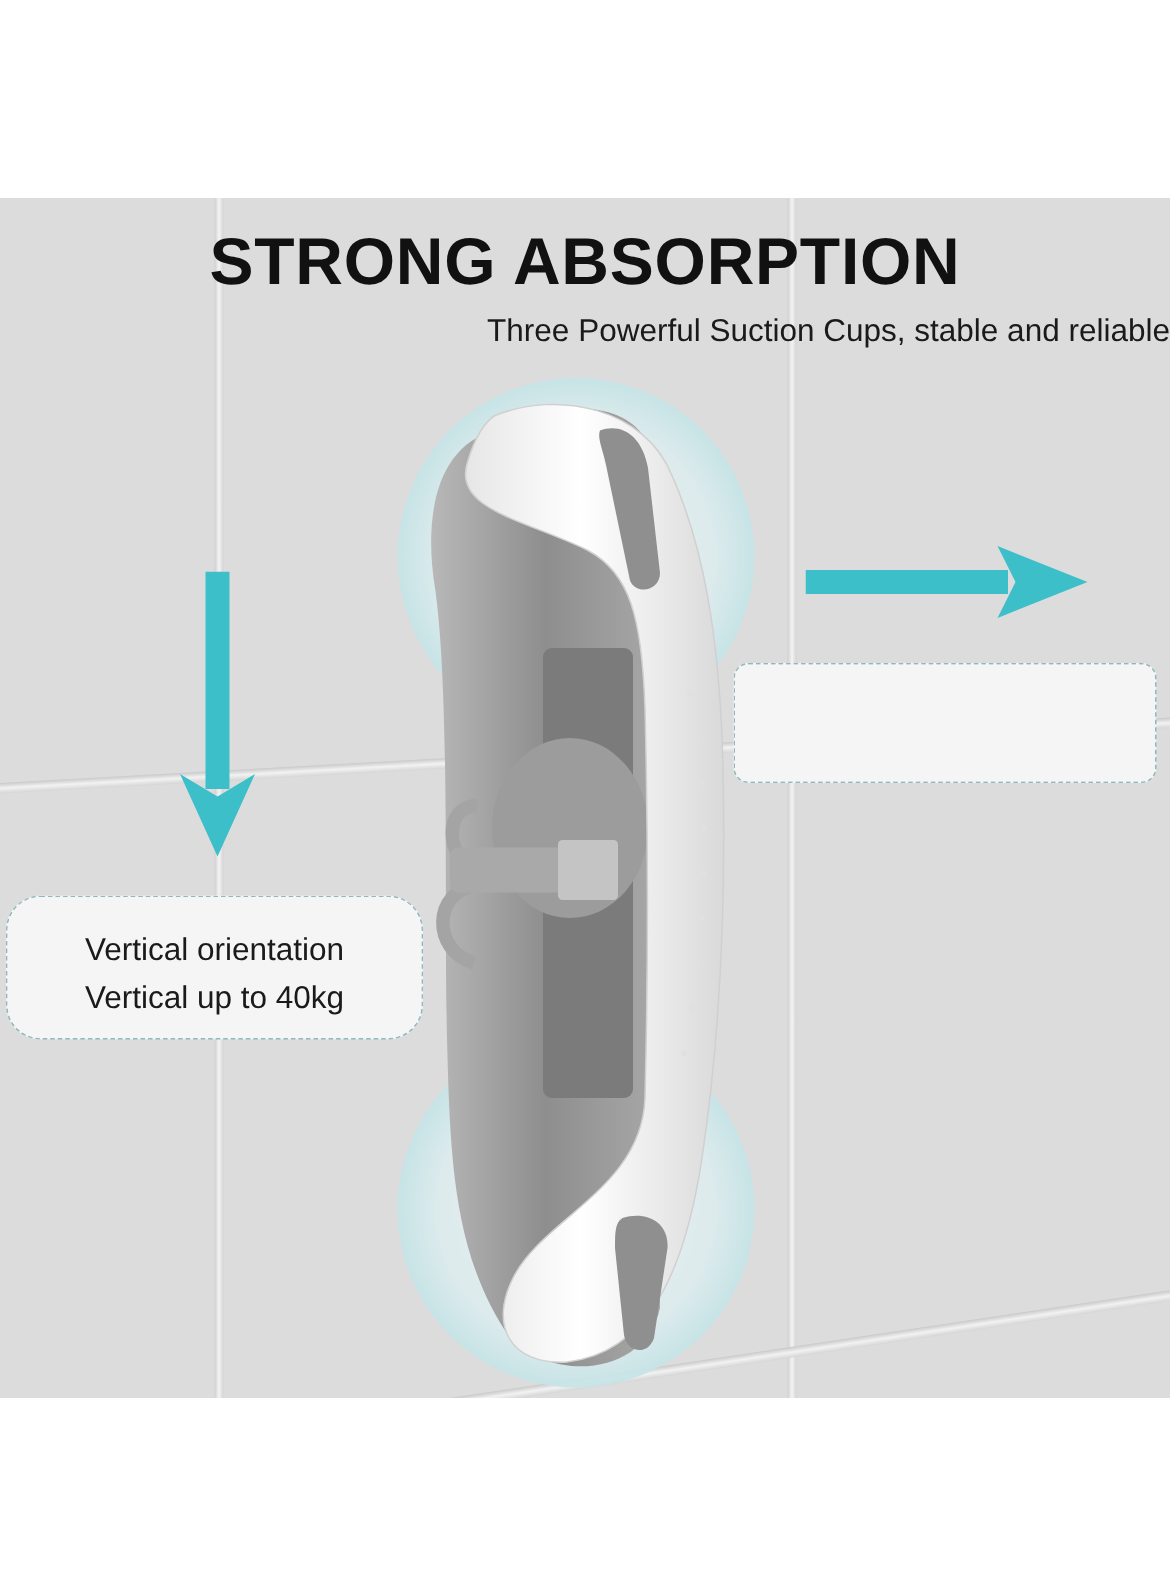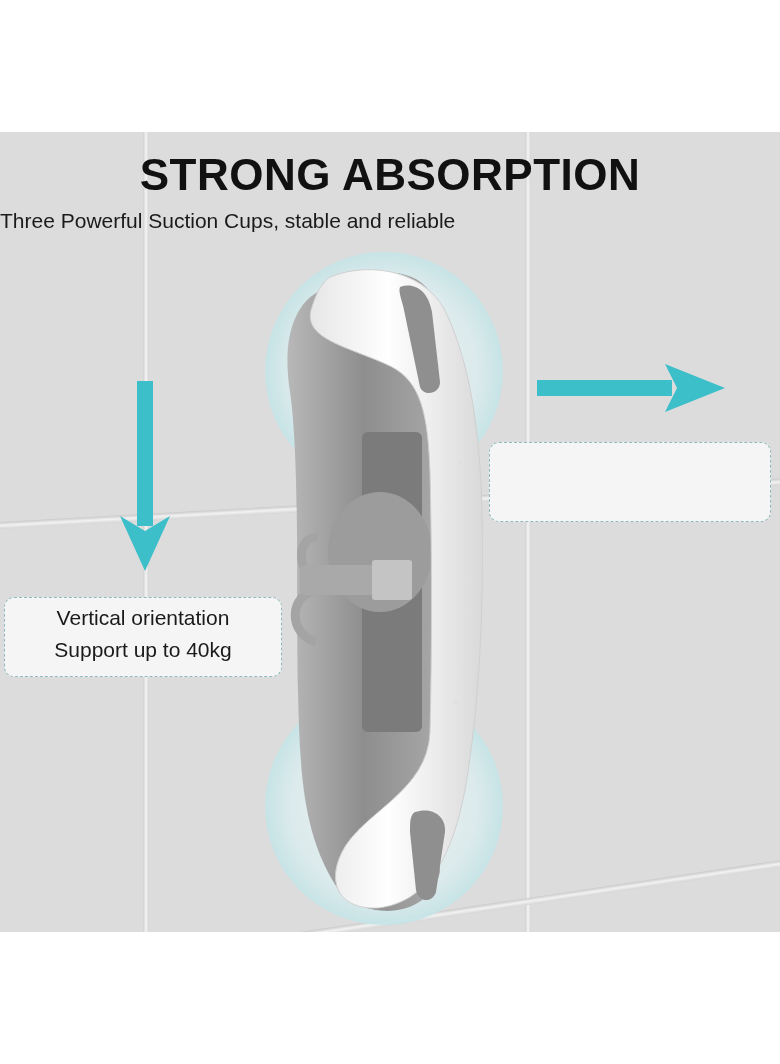--- a/index.html
+++ b/index.html
@@ -1,21 +1,21 @@
 <!DOCTYPE html>
 <html><head>
 <meta charset="utf-8">
 <style>
   html, body { margin: 0; padding: 0; background: #ffffff; }
   body { width: 780px; height: 1064px; position: relative; overflow: hidden; font-family: "Liberation Sans", sans-serif; }
   .photo { position: absolute; left: 0; top: 132px; width: 780px; height: 800px; background: #dcdcdc; overflow: hidden; }
   .grout-v { position: absolute; width: 6px; background: linear-gradient(90deg,#cfcfcf,#f4f4f4,#d4d4d4); }
   .grout-h { position: absolute; height: 7px; background: linear-gradient(180deg,#c9c9c9,#f2f2f2,#d6d6d6); transform-origin: left center; }
   .headline { position: absolute; left: 0; width: 780px; top: 150px; text-align: center; font-weight: bold; font-size: 44px; letter-spacing: 0.5px; color: #111; }
-  .subline { position: absolute; left: 0; width: 780px; top: 209px; text-align: left; font-size: 21px; color: #1a1a1a; }
+  .subline { position: absolute; left: 0; width: 780px; top: 209px; text-align: right; font-size: 21px; color: #1a1a1a; }
   .halo { position: absolute; border-radius: 50%; background: radial-gradient(circle, rgba(255,255,255,0.6) 0%, rgba(220,236,238,0.9) 55%, #9fd6da 100%); }
   .callout { position: absolute; background: #f5f5f5; border: 1.5px dashed #8fb9bc; border-radius: 10px; font-size: 21px; color: #1a1a1a; line-height: 32px; text-align: center; }
   .arrow svg { display: block; }
 </style>
 </head>
 <body>
 
 <div class="photo">
 
   <div class="grout-v" style="left:143px; top:0; height:800px;"></div>
@@ -83,16 +83,16 @@
     </svg>
   </div>
 </div>
 
 <div class="headline">STRONG ABSORPTION</div>
 <div class="subline">Three Powerful Suction Cups, stable and reliable</div>
 
 <div class="callout" style="left:489px; top:442px; width:280px; height:74px; padding-top:4px;">
 </div>
 
-<div class="callout" style="left:4px; top:597px; width:276px; height:74px; padding-top:4px;">
+<div class="callout" style="left:4px; top:597px; width:276px; height:74px; padding-top:20px;border-radius:23px;">
   <div>Vertical orientation</div>
-  <div>Support up to 40kg</div>
+  <div>Vertical up to 40kg</div>
 </div>
 
 </body></html>

